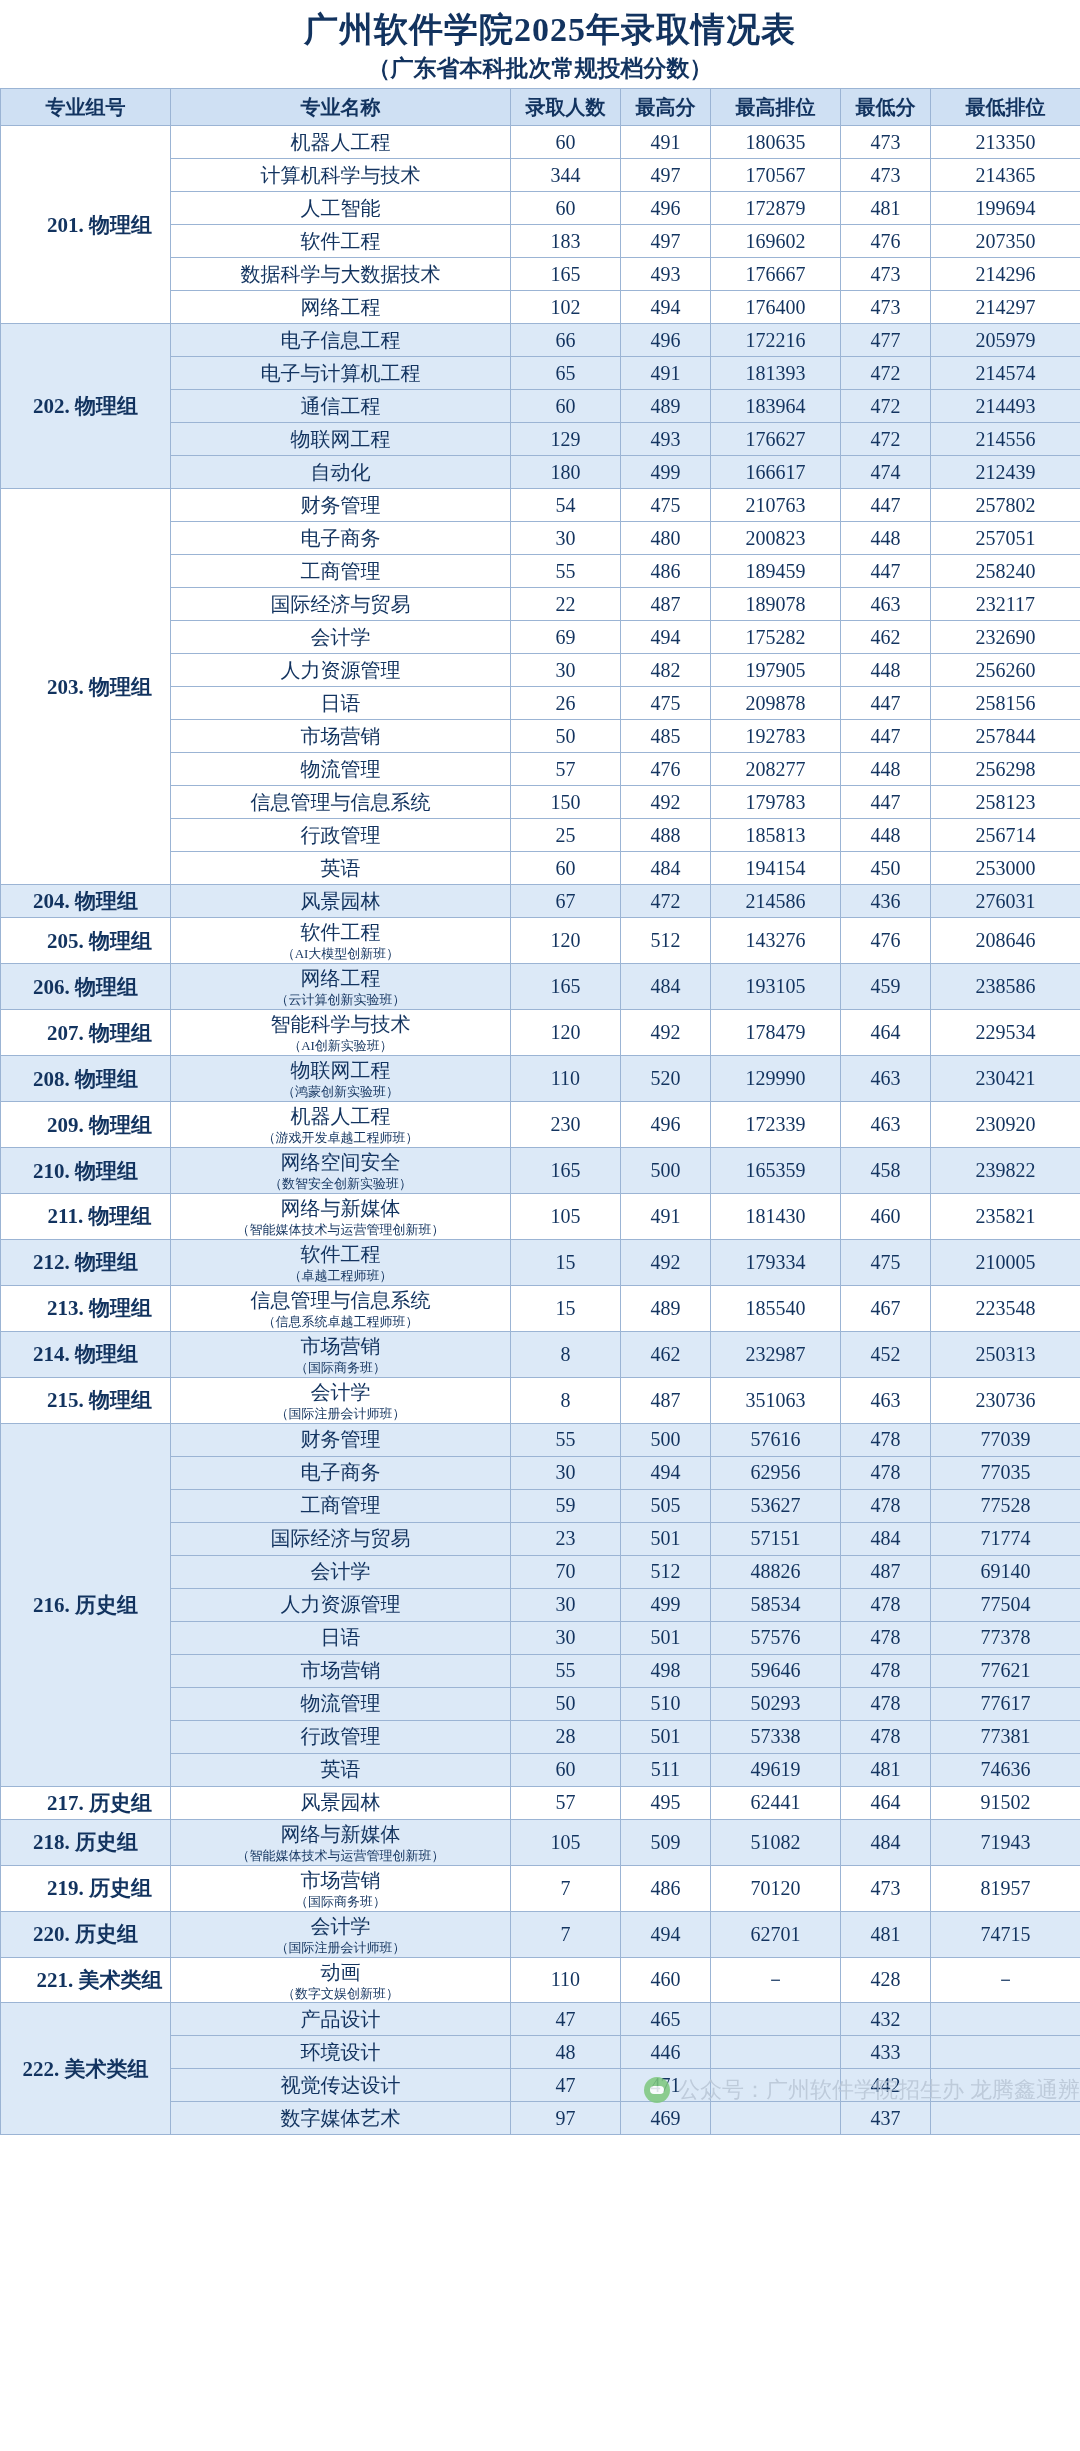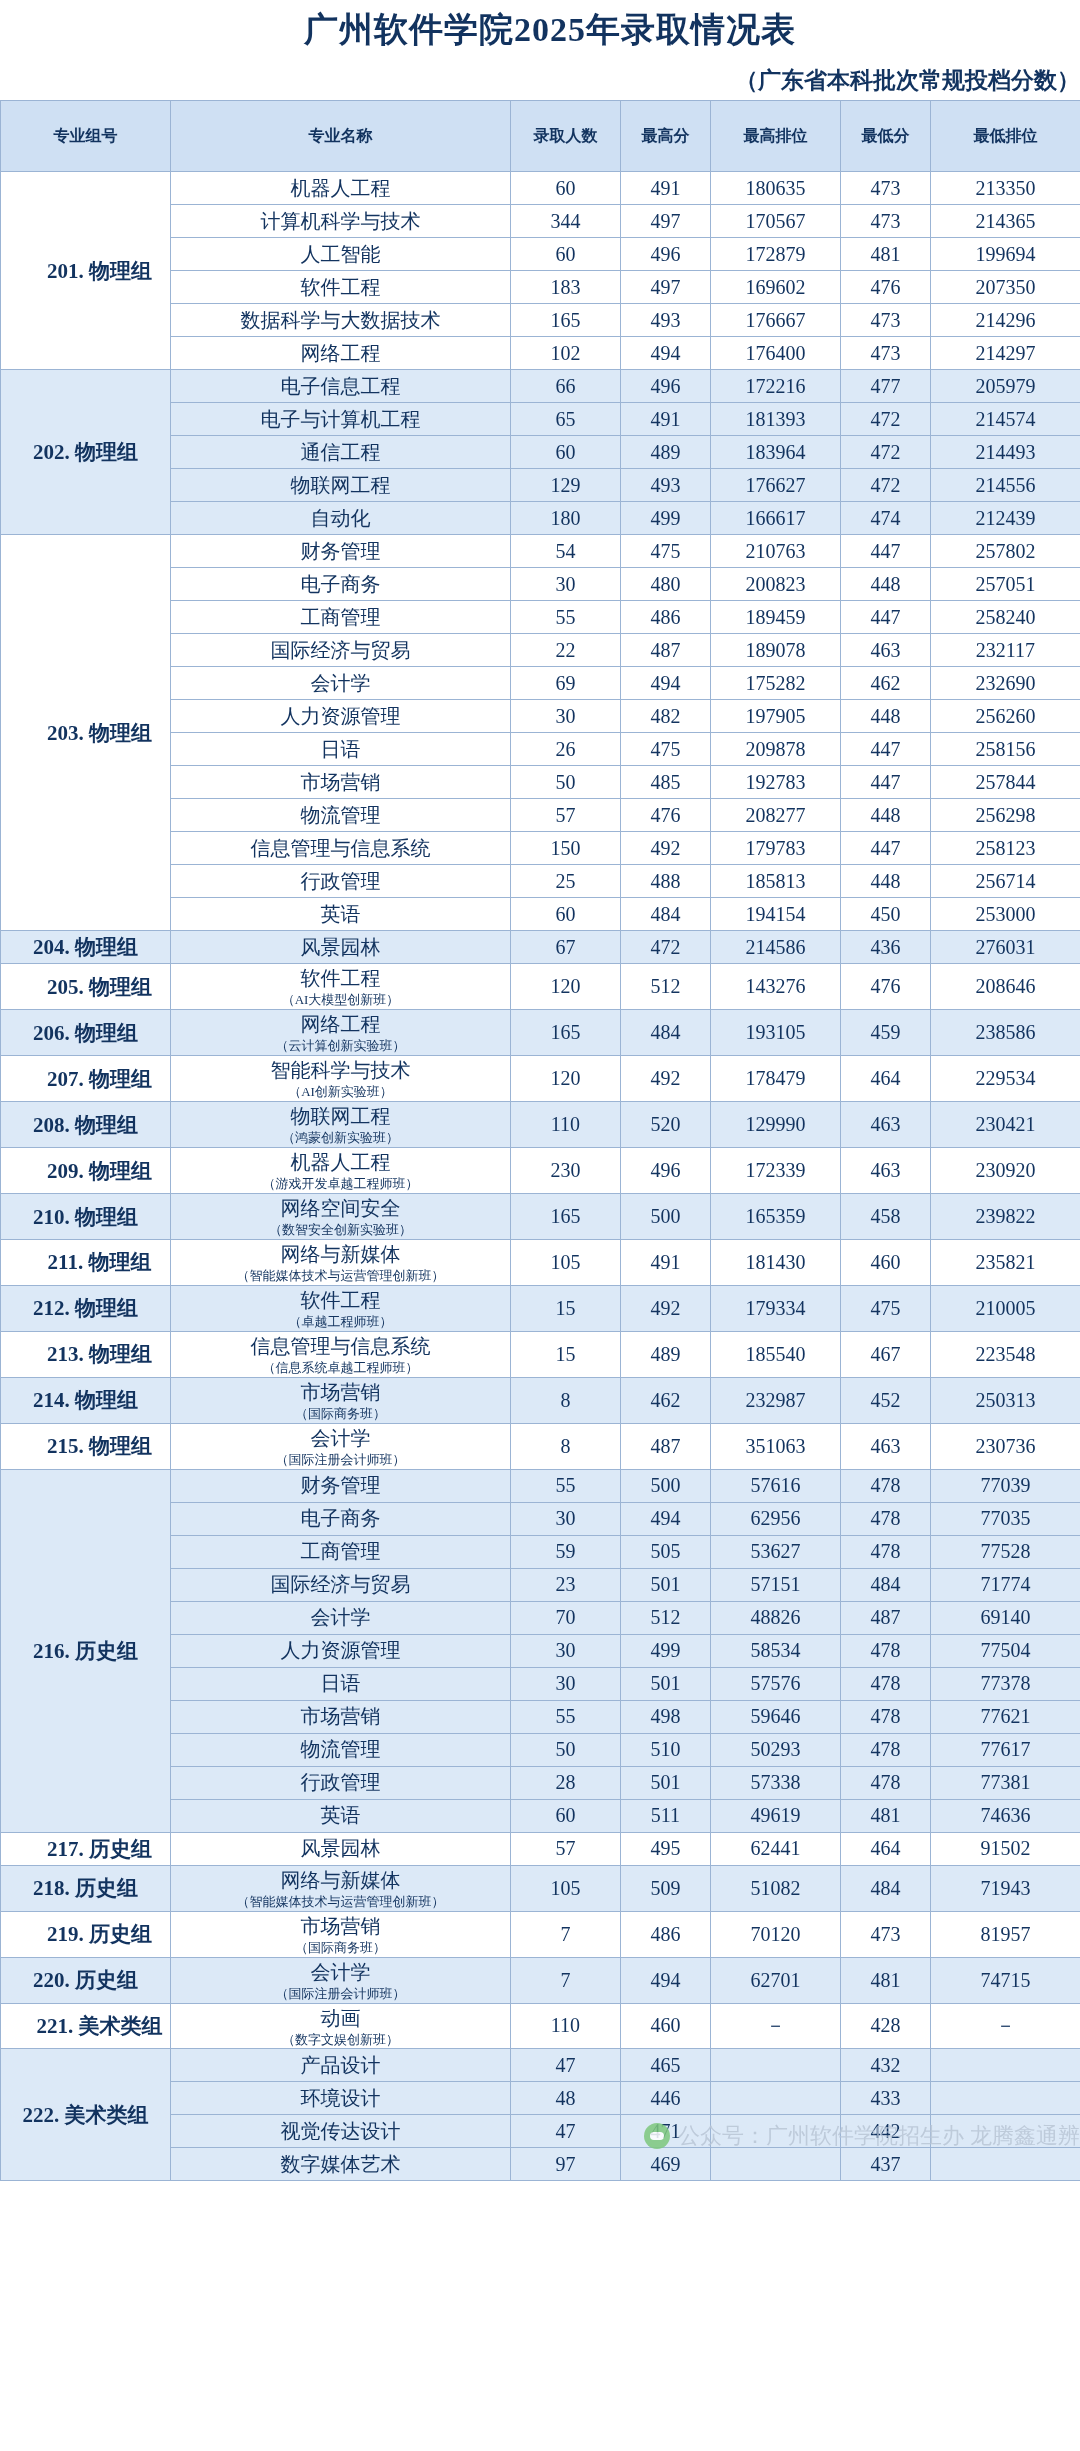--- a/index.html
+++ b/index.html
@@ -20,23 +20,22 @@
     font-weight:bold;
     color:#12335f;
     letter-spacing:1px;
     line-height:1.2;
     padding-left:20px;
   }
   .title-sub{
     font-size:23px;
     font-weight:bold;
     color:#12335f;
-    margin-top:16px;
+    margin-top:4px;
     line-height:1.2;
-    text-align:right;
   }
   table{
     border-collapse:collapse;
     width:1080px;
     table-layout:fixed;
   }
   col.c0{width:170px;}
   col.c1{width:340px;}
   col.c2{width:110px;}
   col.c3{width:90px;}
@@ -44,24 +43,24 @@
   col.c5{width:90px;}
   col.c6{width:150px;}
   th,td{
     border:1px solid #9bb4d4;
     text-align:center;
     vertical-align:middle;
     color:#12335f;
   }
   thead th{
     background:#cfe0f3;
-    font-size:16px;
+    font-size:20px;
     font-weight:bold;
     height:32px;
-    padding:19px 0;
+    padding:2px 0;
   }
   tbody td{
     font-size:20px;
     height:30px;
     padding:1px 0;
     background:#ffffff;
   }
   tbody tr.alt td{background:#dce9f7;}
   td.group{
     font-size:21px;

